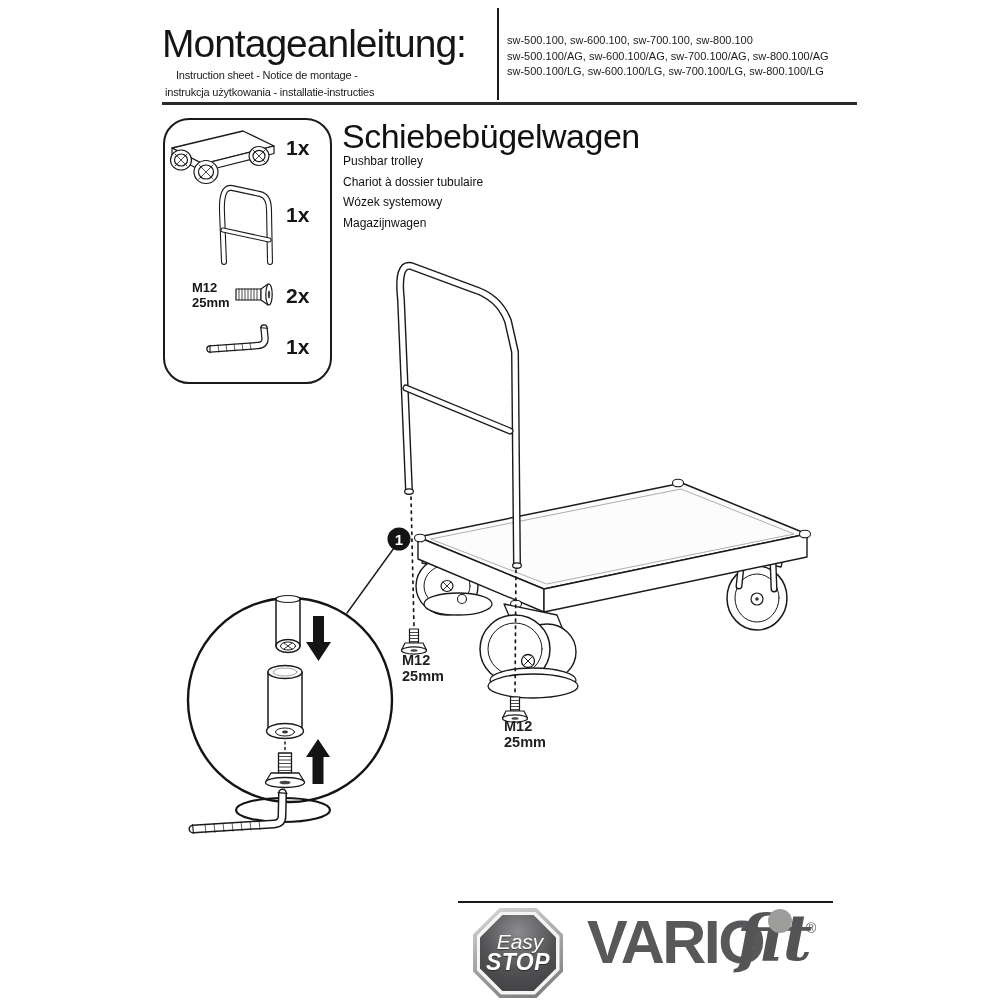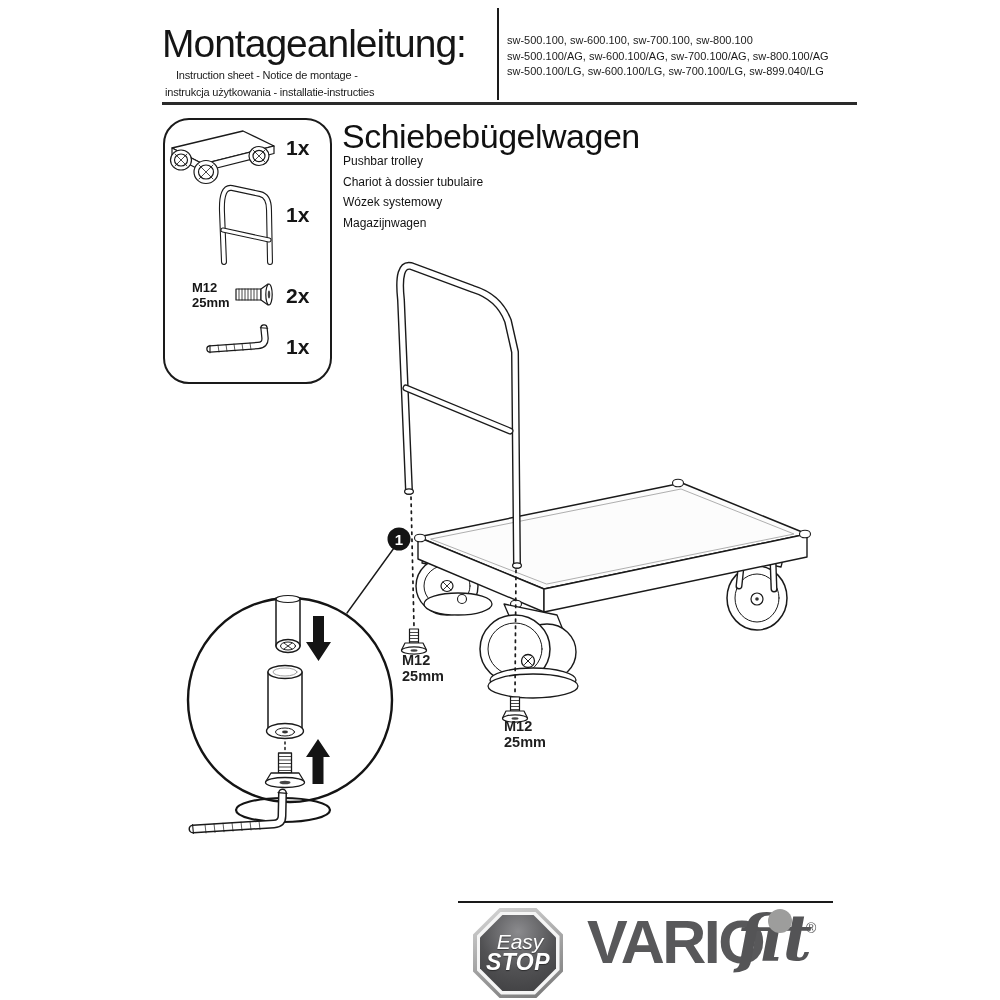--- a/index.html
+++ b/index.html
@@ -48,21 +48,21 @@
 
 <div class="page">
 
   <div class="abs hdr-title">Montageanleitung:</div>
   <div class="abs hdr-sub1">Instruction sheet - Notice de montage  -</div>
   <div class="abs hdr-sub2">instrukcja użytkowania - installatie-instructies</div>
   <div class="abs hdr-vline"></div>
   <div class="abs hdr-codes">
     <div>sw-500.100, sw-600.100, sw-700.100, sw-800.100</div>
     <div>sw-500.100/AG, sw-600.100/AG, sw-700.100/AG, sw-800.100/AG</div>
-    <div>sw-500.100/LG, sw-600.100/LG, sw-700.100/LG, sw-899.040/LG</div>
+    <div>sw-500.100/LG, sw-600.100/LG, sw-700.100/LG, sw-800.100/LG</div>
   </div>
   <div class="abs hdr-rule"></div>
 
   <div class="abs parts-box"></div>
   <div class="qty" style="left:286px;top:136px;">1x</div>
   <div class="qty" style="left:286px;top:203px;">1x</div>
   <div class="qty" style="left:286px;top:284px;">2x</div>
   <div class="qty" style="left:286px;top:335px;">1x</div>
   <div class="m12box">
     <div>M12</div>

